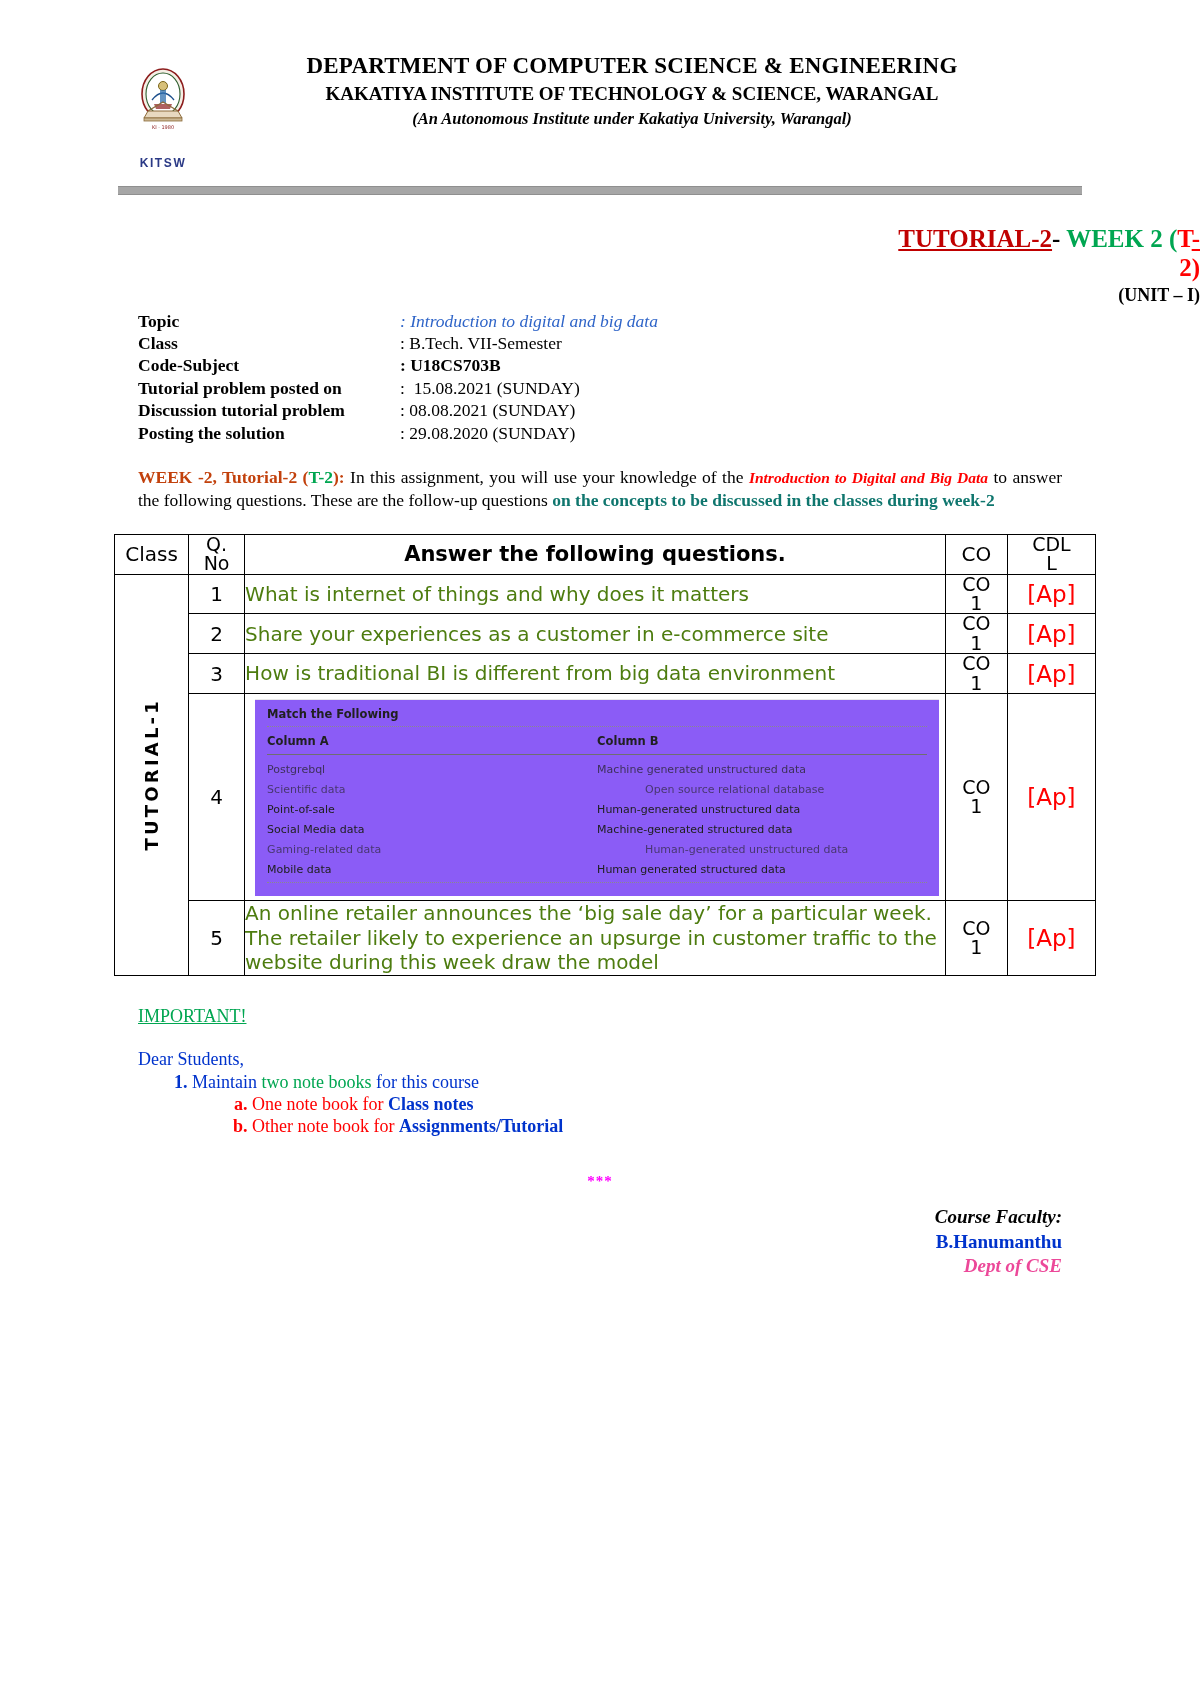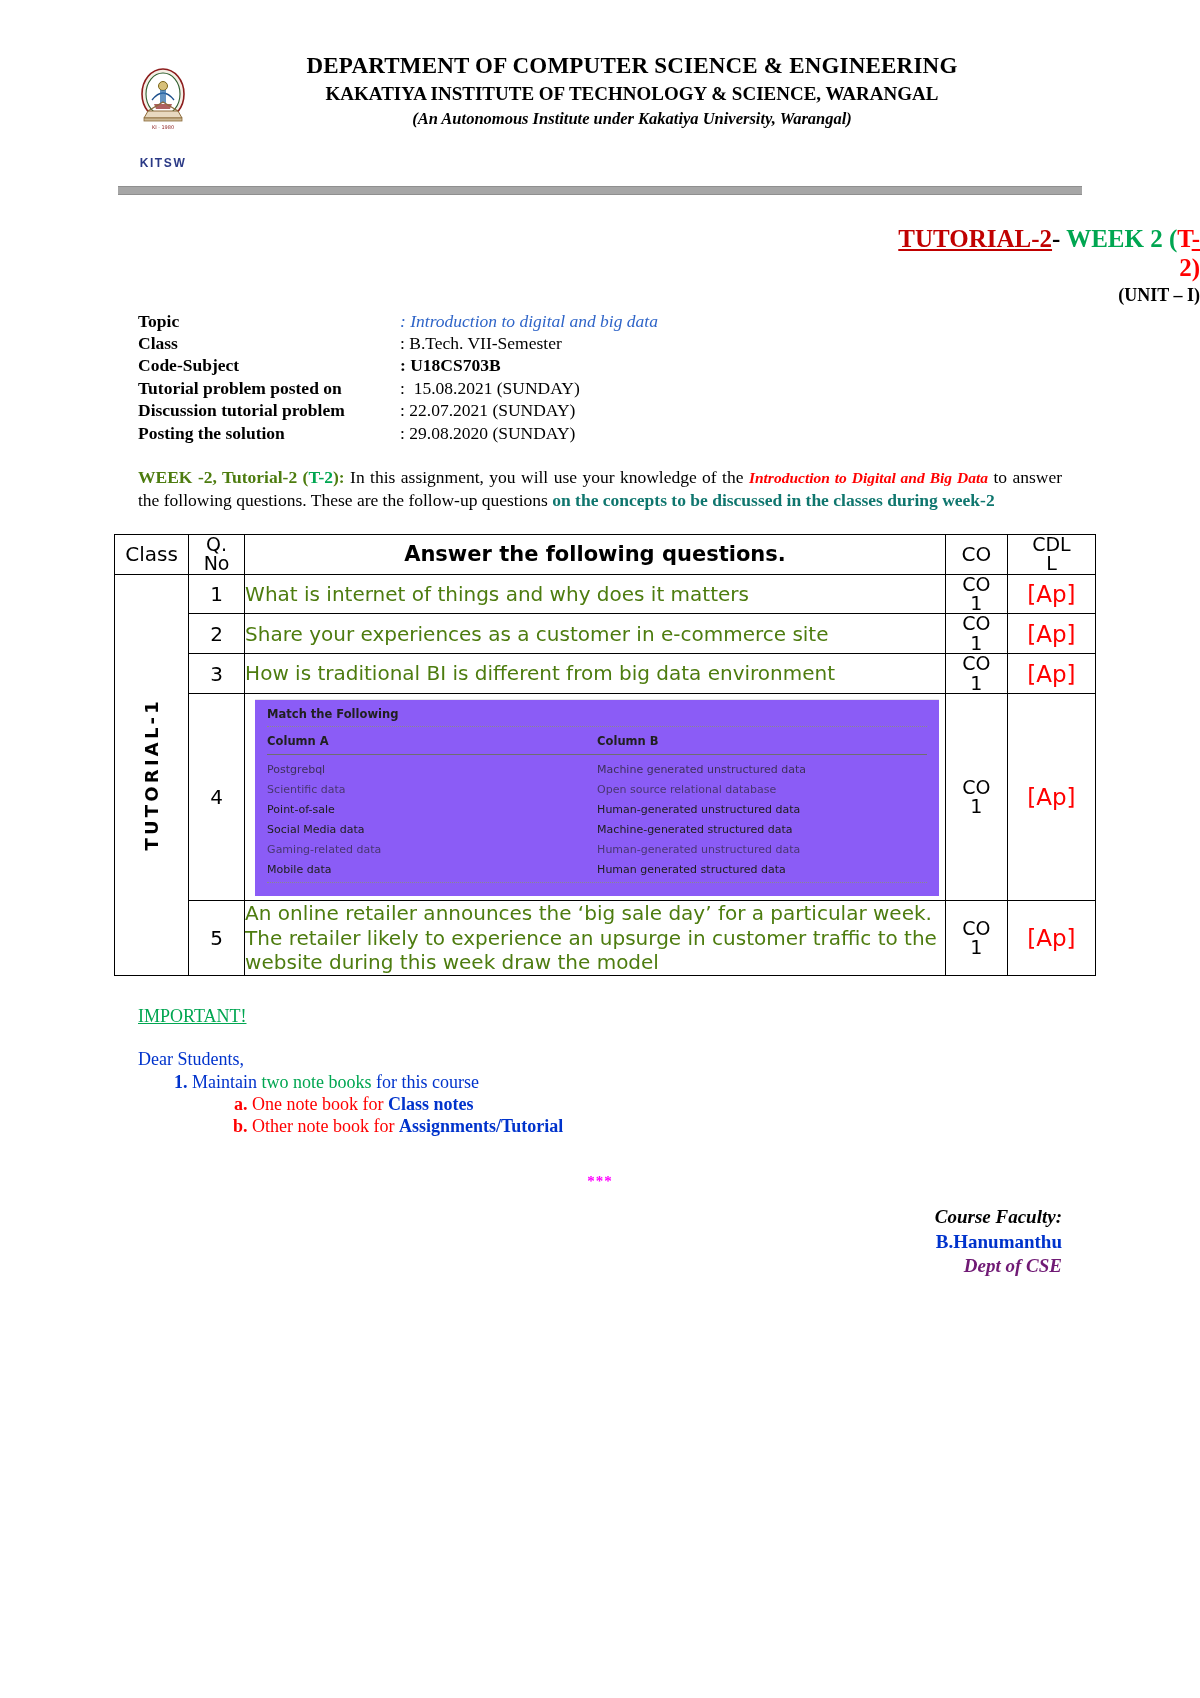--- a/index.html
+++ b/index.html
@@ -47,21 +47,21 @@
   .meta .row{display:flex;align-items:flex-end;}
   .meta .k{font-weight:bold;min-width:262px;}
   .meta .v{white-space:pre;}
   .meta .v.blue{color:#2e64c8;font-style:italic;}
   .meta .v.bold{font-weight:bold;}
 
   
   .intro{
     margin:22px 138px 0 138px;font-size:17.5px;line-height:1.30;text-align:justify;
   }
-  .intro .wk{color:#4d7c0f;font-weight:bold;}
+  .intro .wk{color:#c2410c;font-weight:bold;}
   .intro .t2{color:#00a651;font-weight:bold;}
   .intro .ital{color:#ff0000;font-style:italic;font-weight:bold;font-size:15.5px;}
   .intro .blu{color:#0f766e;font-weight:bold;}
 
   
   table.main{
     border-collapse:collapse;margin:22px 0 0 114px;width:982px;
     font-family:"DejaVu Sans",sans-serif;
     table-layout:fixed;
   }
@@ -97,42 +97,42 @@
     border-top:1px solid #e8e8e8;
   }
   .match .mtitle{font-size:11.5px;font-weight:bold;margin-bottom:5px;}
   .match .dotted{border-top:1.5px dotted #8a8a8a;margin:3px 0 4px 0;}
   .match .solid{border-top:1.3px solid #6f6f6f;margin:2px 0 4px 0;}
   .match .mrow{display:flex;font-size:11px;padding:3.5px 0;}
   .match .mrow.hd{font-weight:bold;font-size:11.5px;padding-bottom:4px;}
   .match .ca{width:330px;flex:0 0 330px;}
   .match .cb{flex:1;}
   .match .fade1{opacity:.72;}
-  .match .fade2{opacity:.62;}
+  .match .fade2{opacity:.62;gap:48px;}
 
   
   .important{margin:30px 0 0 138px;font-size:18px;}
   .imp-h{color:#00a651;text-decoration:underline;font-weight:normal;}
   .dear{color:#0033cc;margin-top:22px;}
   ol.lvl1{margin:2px 0 0 28px;padding-left:26px;color:#0033cc;font-weight:bold;}
   ol.lvl1>li{margin:2px 0;}
   ol.lvl1>li>span.txt{font-weight:normal;}
   .g{color:#00a651;}
   .b{color:#0033cc;}
   ol.lvl2{list-style-type:lower-alpha;margin:0 0 0 36px;padding-left:24px;color:#ff0000;font-weight:bold;}
   ol.lvl2>li{margin:1px 0;}
   ol.lvl2 span.rtxt{color:#ff0000;font-weight:normal;}
   ol.lvl2 span.btxt{color:#0033cc;font-weight:bold;}
 
   .stars{text-align:center;color:#ff00ff;font-size:15px;font-weight:bold;margin-top:36px;letter-spacing:1px;}
 
   .faculty{position:absolute;right:138px;top:1205px;text-align:right;font-size:19px;line-height:1.30;}
   .faculty .f1{font-style:italic;font-weight:bold;color:#000;}
   .faculty .f2{color:#0033cc;font-weight:bold;}
-  .faculty .f3{font-style:italic;font-weight:bold;color:#701a75;text-align:right;}
+  .faculty .f3{font-style:italic;font-weight:bold;color:#ec4899;text-align:right;}
 </style>
 </head>
 <body>
 
 <div class="page">
 
   <div class="header">
     <div class="logo">
       <svg width="62" height="80" viewBox="0 0 62 80">
         <ellipse cx="31" cy="28" rx="21" ry="25" fill="#f6efe6" stroke="#8c1c1c" stroke-width="1.6"></ellipse>
@@ -175,21 +175,21 @@
     <div class="row">
       <span class="k">Code-Subject</span>
       <span class="v bold"><span>:</span> <span>U18CS703B</span></span>
     </div>
     <div class="row">
       <span class="k">Tutorial problem posted on</span>
       <span class="v"><span>:</span> <span> 15.08.2021 (SUNDAY)</span></span>
     </div>
     <div class="row">
       <span class="k">Discussion tutorial problem</span>
-      <span class="v"><span>:</span> <span>22.07.2021 (SUNDAY)</span></span>
+      <span class="v"><span>:</span> <span>08.08.2021 (SUNDAY)</span></span>
     </div>
     <div class="row">
       <span class="k">Posting the solution</span>
       <span class="v"><span>:</span> <span>29.08.2020 (SUNDAY)</span></span>
     </div>
   </div>
 
   <div class="intro"><span class="wk">WEEK -2, Tutorial-2 (</span><span class="t2">T-2</span><span class="wk">):</span><span> In this assignment, you will use your knowledge of the </span><span class="ital">Introduction to Digital and Big Data</span><span> to answer the following questions. These are the follow-up questions </span><span class="blu">on the concepts to be discussed in the classes during week-2</span></div>
 
   <table class="main">

